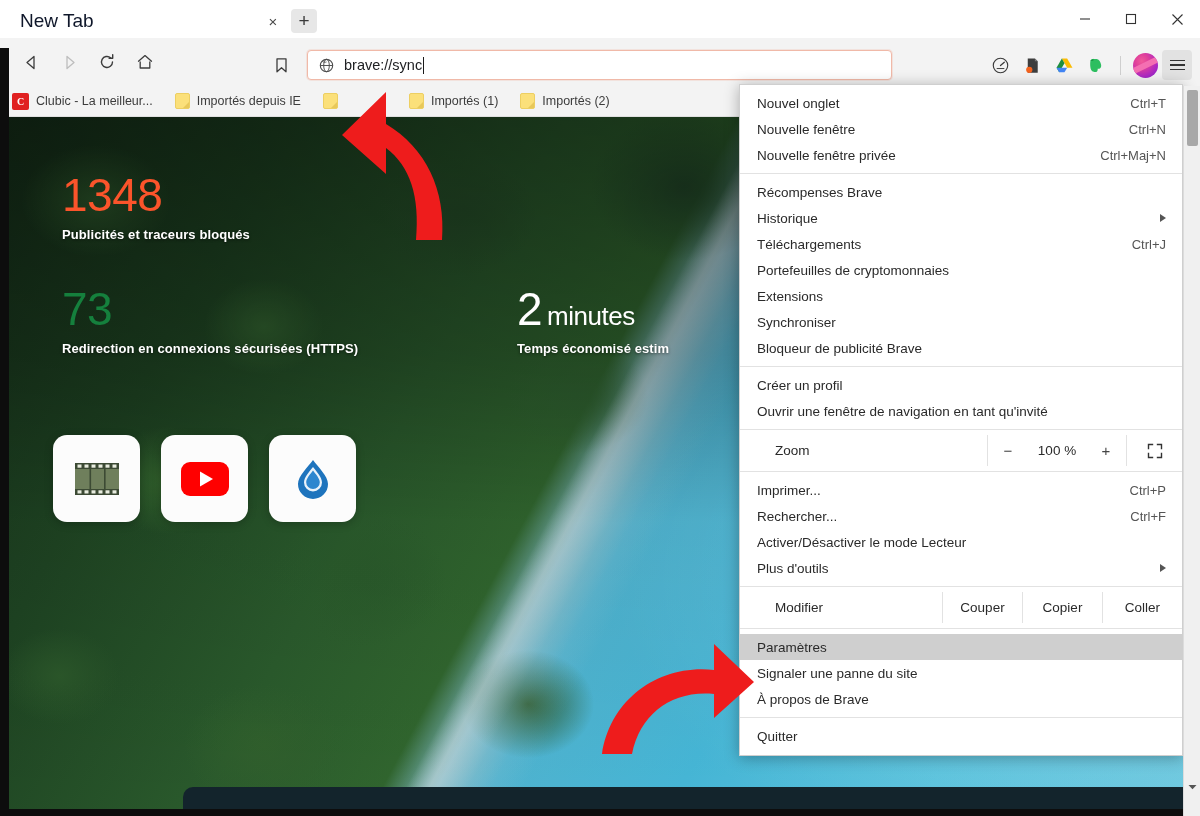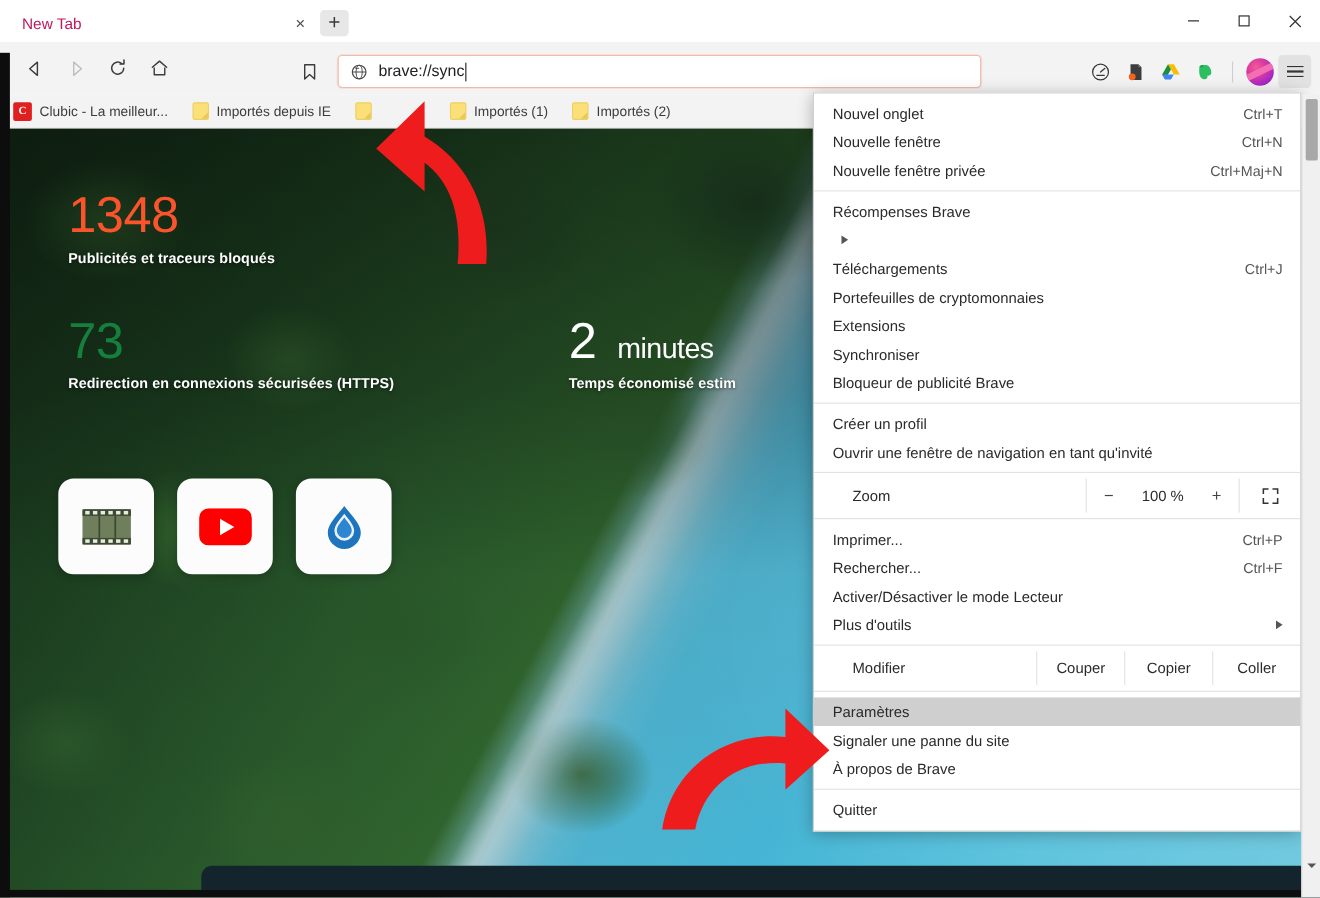--- a/index.html
+++ b/index.html
@@ -14,21 +14,21 @@
   .tabstrip {
     position: absolute; left: 0; top: 0; width: 1200px; height: 38px;
     background: #ffffff;
   }
   .tab {
     position: absolute; left: 10px; top: 4px; width: 283px; height: 34px;
     background: #ffffff; border-radius: 6px 6px 0 0;
     display: flex; align-items: center; padding: 0 10px;
   }
   .tab-title {
-    font-size: 14px; color: #be185d; flex: 1;
+    font-size: 19px; color: #0f172a; flex: 1;
     white-space: nowrap; overflow: hidden;
   }
   .tab-close {
     width: 20px; height: 20px; display: flex; align-items: center;
     justify-content: center; color: #4a4a4a; font-size: 15px; line-height: 1;
   }
   .newtab-btn {
     position: absolute; left: 291px; top: 9px; width: 26px; height: 24px;
     display: flex; align-items: center; justify-content: center;
     color: #3a3a3a; font-size: 19px; background: #e7e7e7; border-radius: 4px;
@@ -145,21 +145,21 @@
     background: radial-gradient(ellipse 600px 420px at 86% 66%,
         rgba(255,255,255,0.16) 0%, rgba(255,255,255,0) 70%);
   }
   .ntp-dark { position: absolute; inset: 0;
     background: linear-gradient(180deg, rgba(0,0,0,0.42) 0%, rgba(0,0,0,0.26) 34%,
                                 rgba(0,0,0,0.05) 58%, rgba(0,0,0,0) 100%); }
 
   .stats { position: absolute; left: 62px; top: 55px; width: 690px; }
   .stat-num { font-size: 46px; font-weight: 400; line-height: 1.0;
               letter-spacing: -0.5px; }
-  .stat-num .unit { font-size: 26px; margin-left: 19px; font-weight: 400; }
+  .stat-num .unit { font-size: 26px; margin-left: 5px; font-weight: 400; }
   .stat-label { font-size: 13px; color: #fff; font-weight: 600; margin-top: 9px;
                 text-shadow: 0 1px 3px rgba(0,0,0,0.55); letter-spacing: 0.1px; }
   .stat-row2 { display: flex; margin-top: 44px; }
   .stat-b { width: 455px; }
 
   .tiles { position: absolute; left: 53px; top: 318px; display: flex; gap: 21px; }
   .tile {
     width: 87px; height: 87px; background: #fcfcfc; border-radius: 14px;
     display: flex; align-items: center; justify-content: center;
     box-shadow: 0 2px 8px rgba(0,0,0,0.22);
@@ -455,20 +455,21 @@
       <span class="label">Nouvelle fenêtre privée</span>
       <span class="accel">Ctrl+Maj+N</span>
     </div>
 
     <div class="msep"></div>
 
     <div class="mi">
       <span class="label">Récompenses Brave</span>
     </div>
     <div class="mi">
+      <span class="label">Historique</span>
       <span class="arrow"></span>
     </div>
     <div class="mi">
       <span class="label">Téléchargements</span>
       <span class="accel">Ctrl+J</span>
     </div>
     <div class="mi">
       <span class="label">Portefeuilles de cryptomonnaies</span>
     </div>
     <div class="mi">

